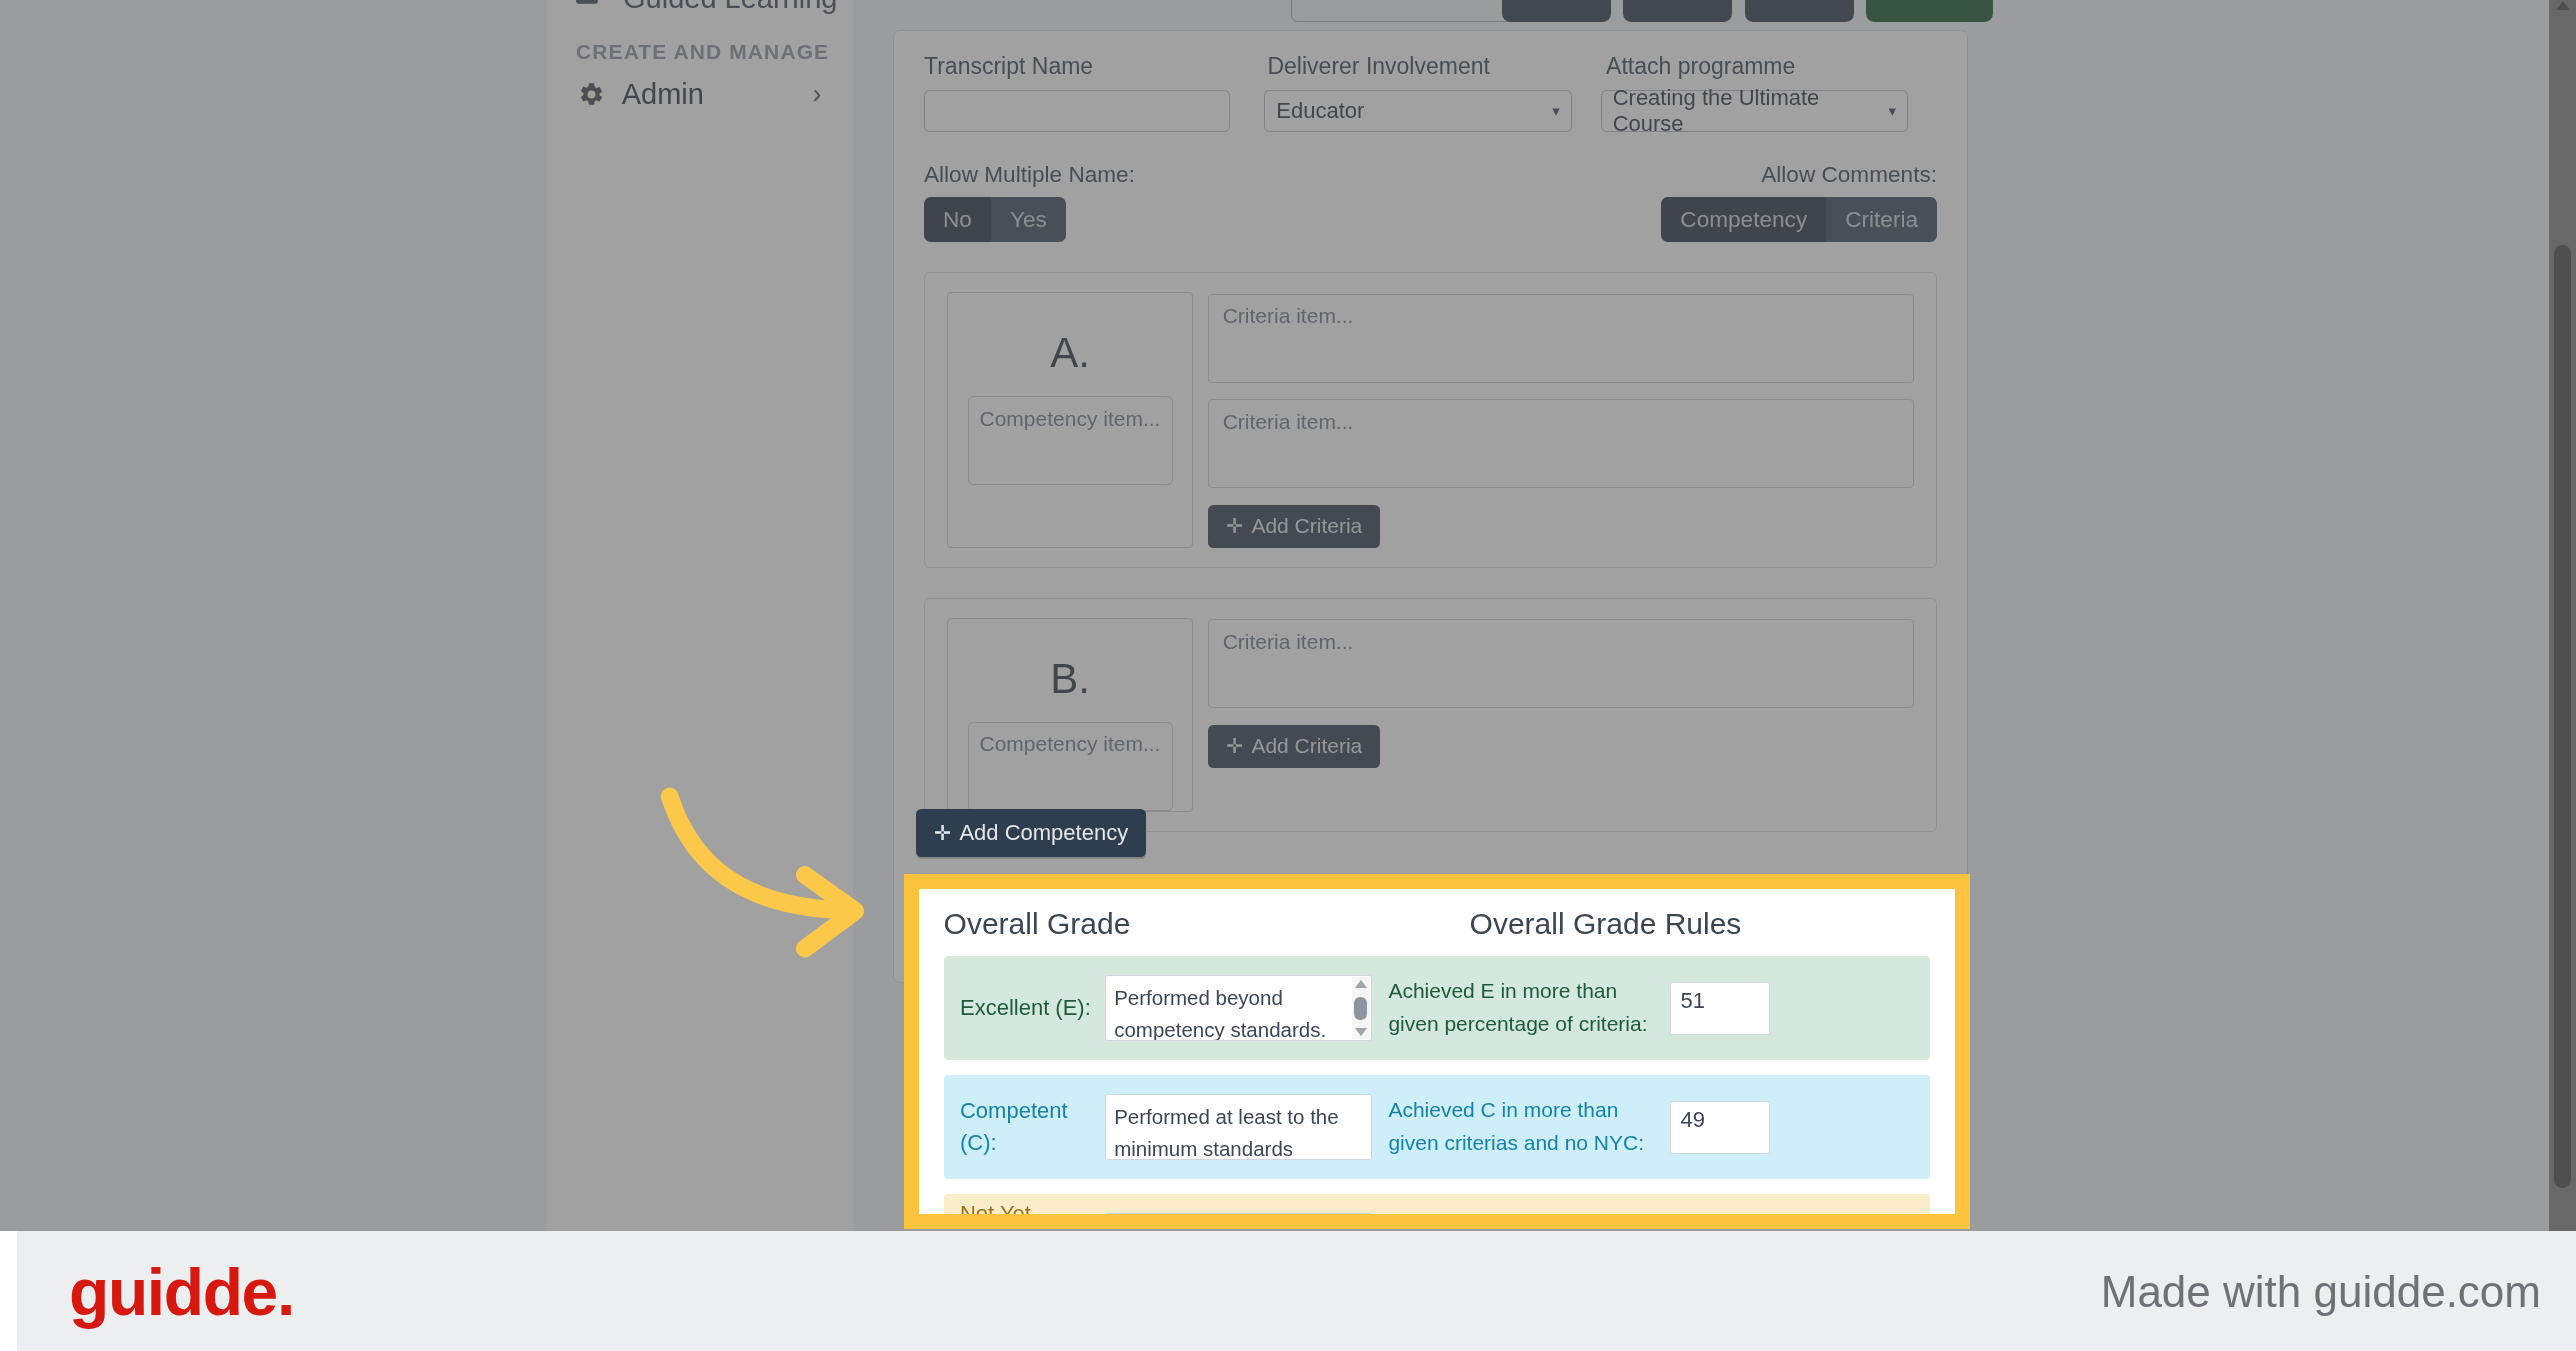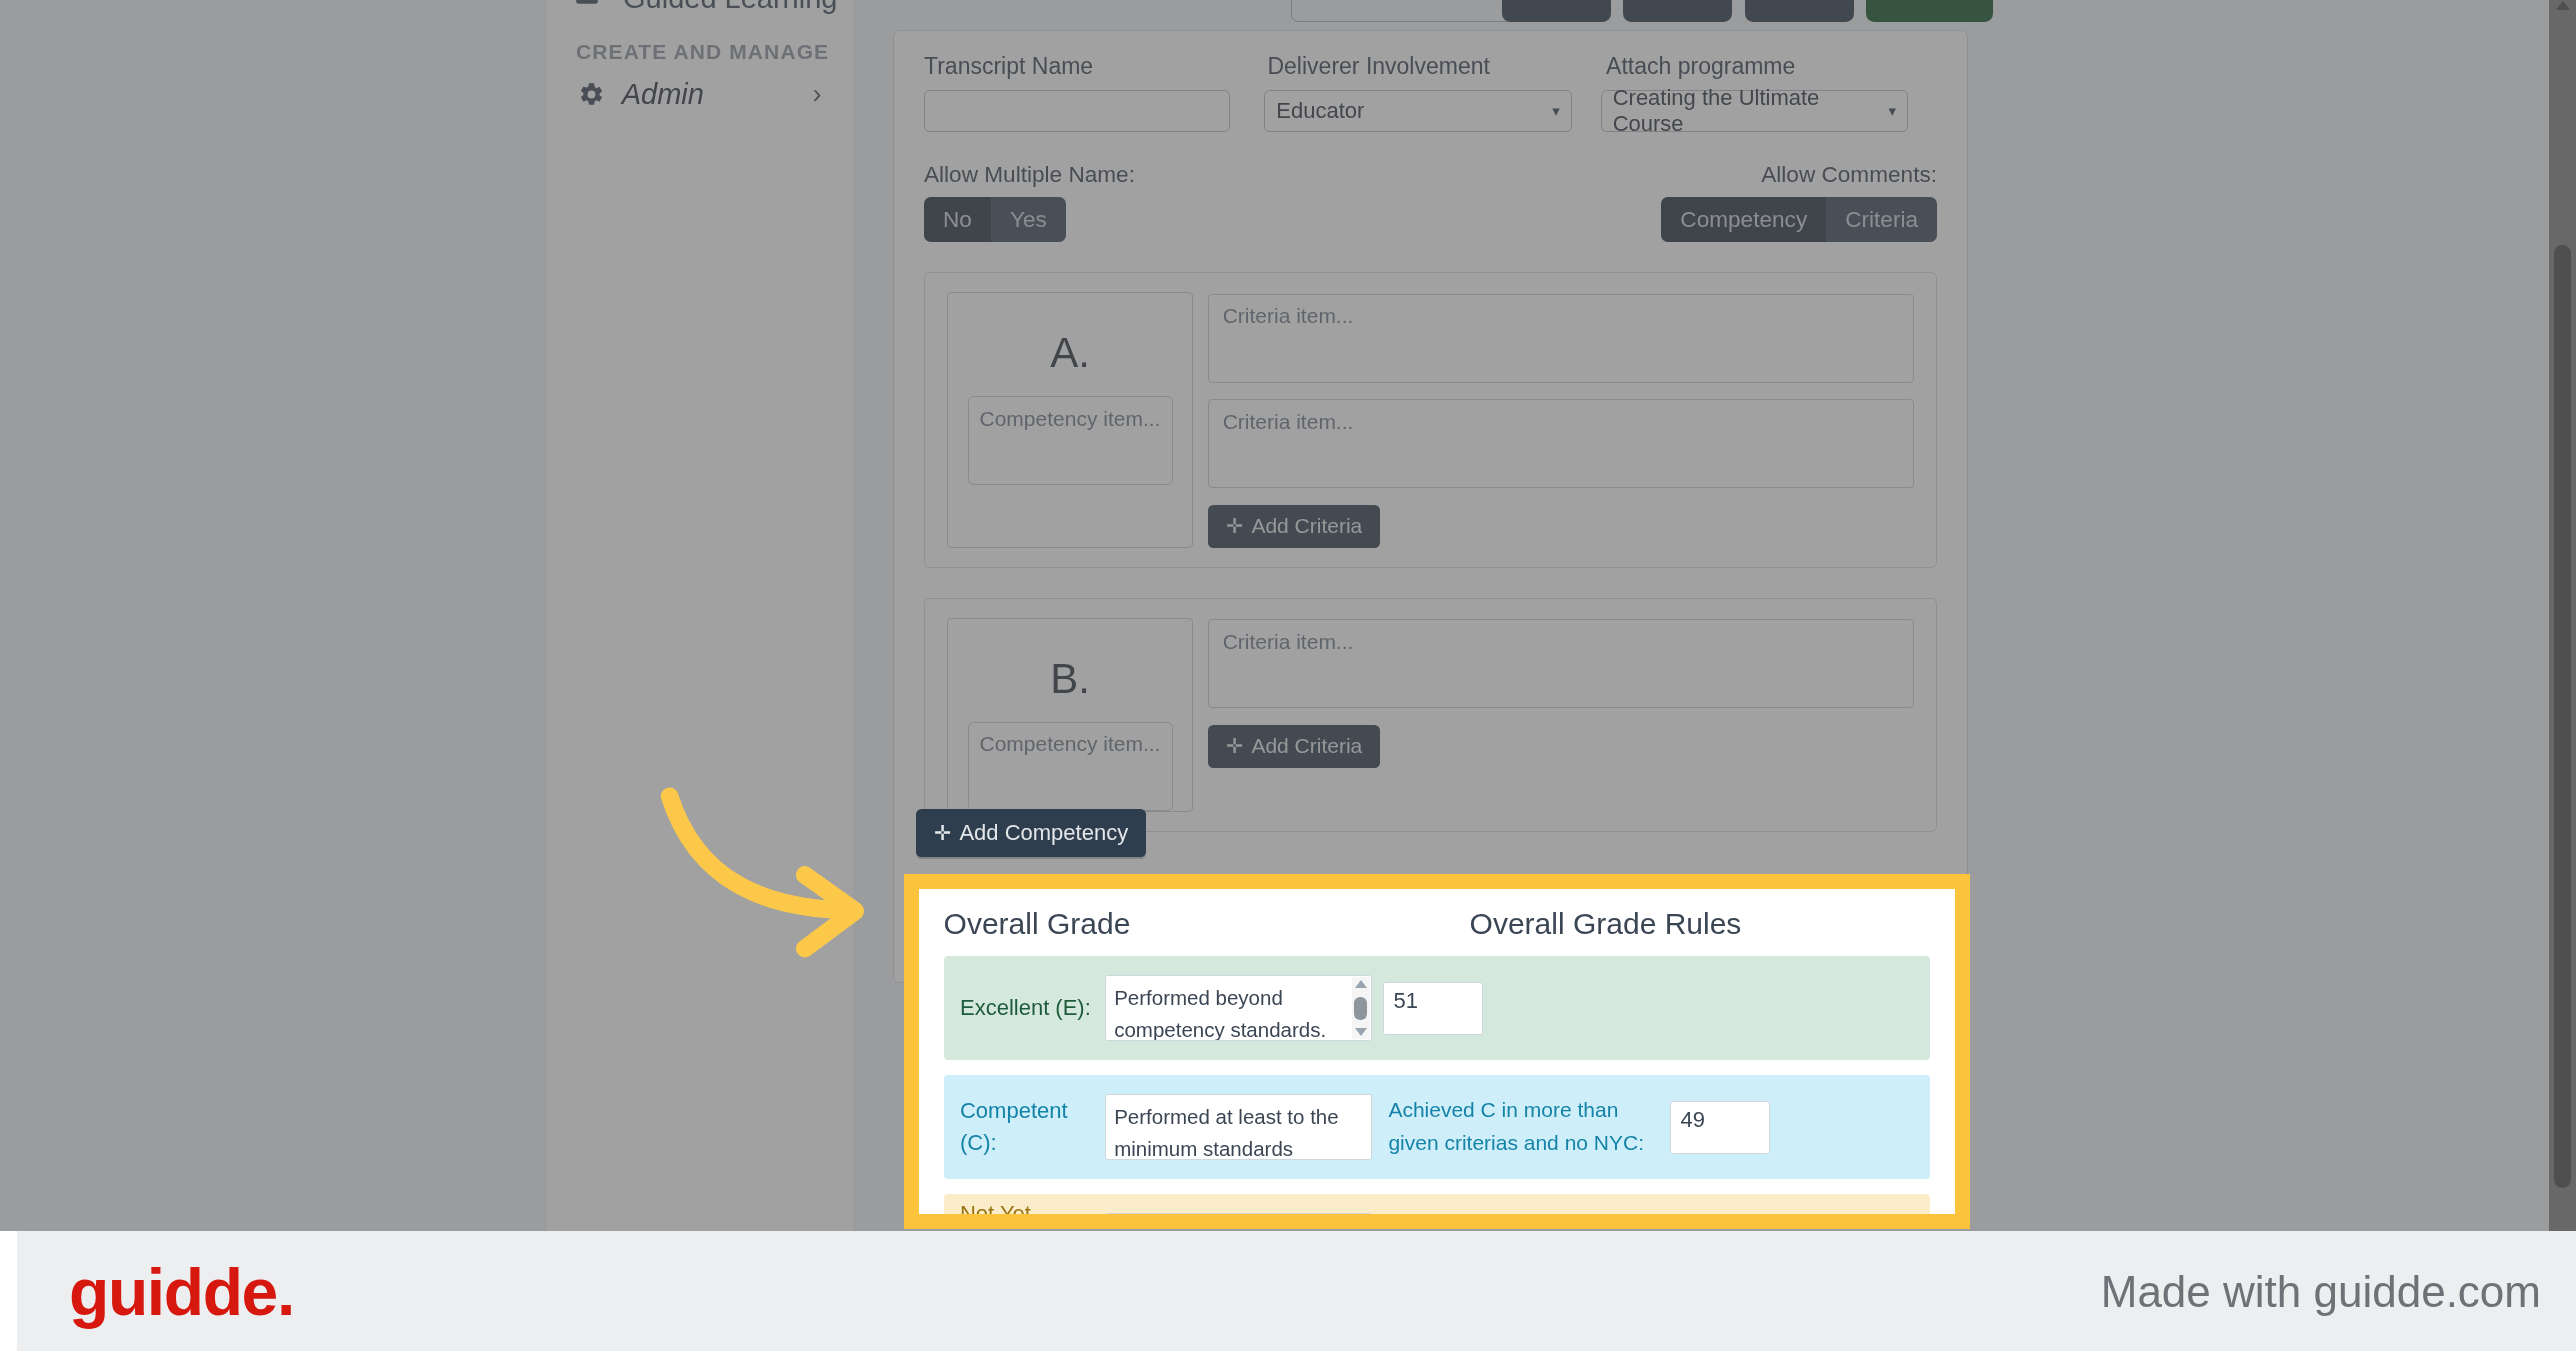--- a/index.html
+++ b/index.html
@@ -33,21 +33,21 @@
     position:absolute;left:29px;top:40px;
     font-size:21px;font-weight:bold;letter-spacing:1.1px;
     color:#8d949e;
   }
   .side-item{
     position:absolute;left:16.4px;top:68px;width:273px;height:53px;
     display:flex;align-items:center;padding:0 15px;
     box-sizing:border-box;
   }
   .side-item .ic{width:31px;display:flex;align-items:center;color:#3f4a59;}
-  .side-item .lbl{flex:1;font-size:29px;color:#2d3642;padding-left:12.3px;font-style:italic;}
+  .side-item .lbl{flex:1;font-size:29px;color:#2d3642;padding-left:12.3px;}
   .side-item .chev{font-size:27px;color:#4a5463;font-weight:300;}
 
   
   #main{
     position:absolute;left:853px;top:0;right:0;height:1315px;
     background:#f2f3f5;
   }
   .topbtns{
     position:absolute;top:-23px;left:649px;
     display:flex;gap:12.3px;
@@ -326,20 +326,21 @@
     <div class="grade-row" style="background:#d5e8dd">
       <div class="g-lab" style="color:#1d5c3a">Excellent (E):</div>
       <div class="g-ta">
         <span class="txt">Performed beyond competency standards. This individual will receive</span>
         <span class="sbar">
           <span class="tri up"></span>
           <span class="thumb"></span>
           <span class="tri dn"></span>
         </span>
       </div>
+      <div class="g-rule" style="color:#1d5c3a">Achieved E in more than given percentage of criteria:</div>
       <div class="g-num">51</div>
     </div>
 
     <div class="grade-row" style="background:#ceeffa">
       <div class="g-lab" style="color:#1583a8">Competent (C):</div>
       <div class="g-ta">
         <span class="txt">Performed at least to the minimum standards defined by the competencies</span>
       </div>
       <div class="g-rule" style="color:#1583a8">Achieved C in more than given criterias and no NYC:</div>
       <div class="g-num">49</div>

